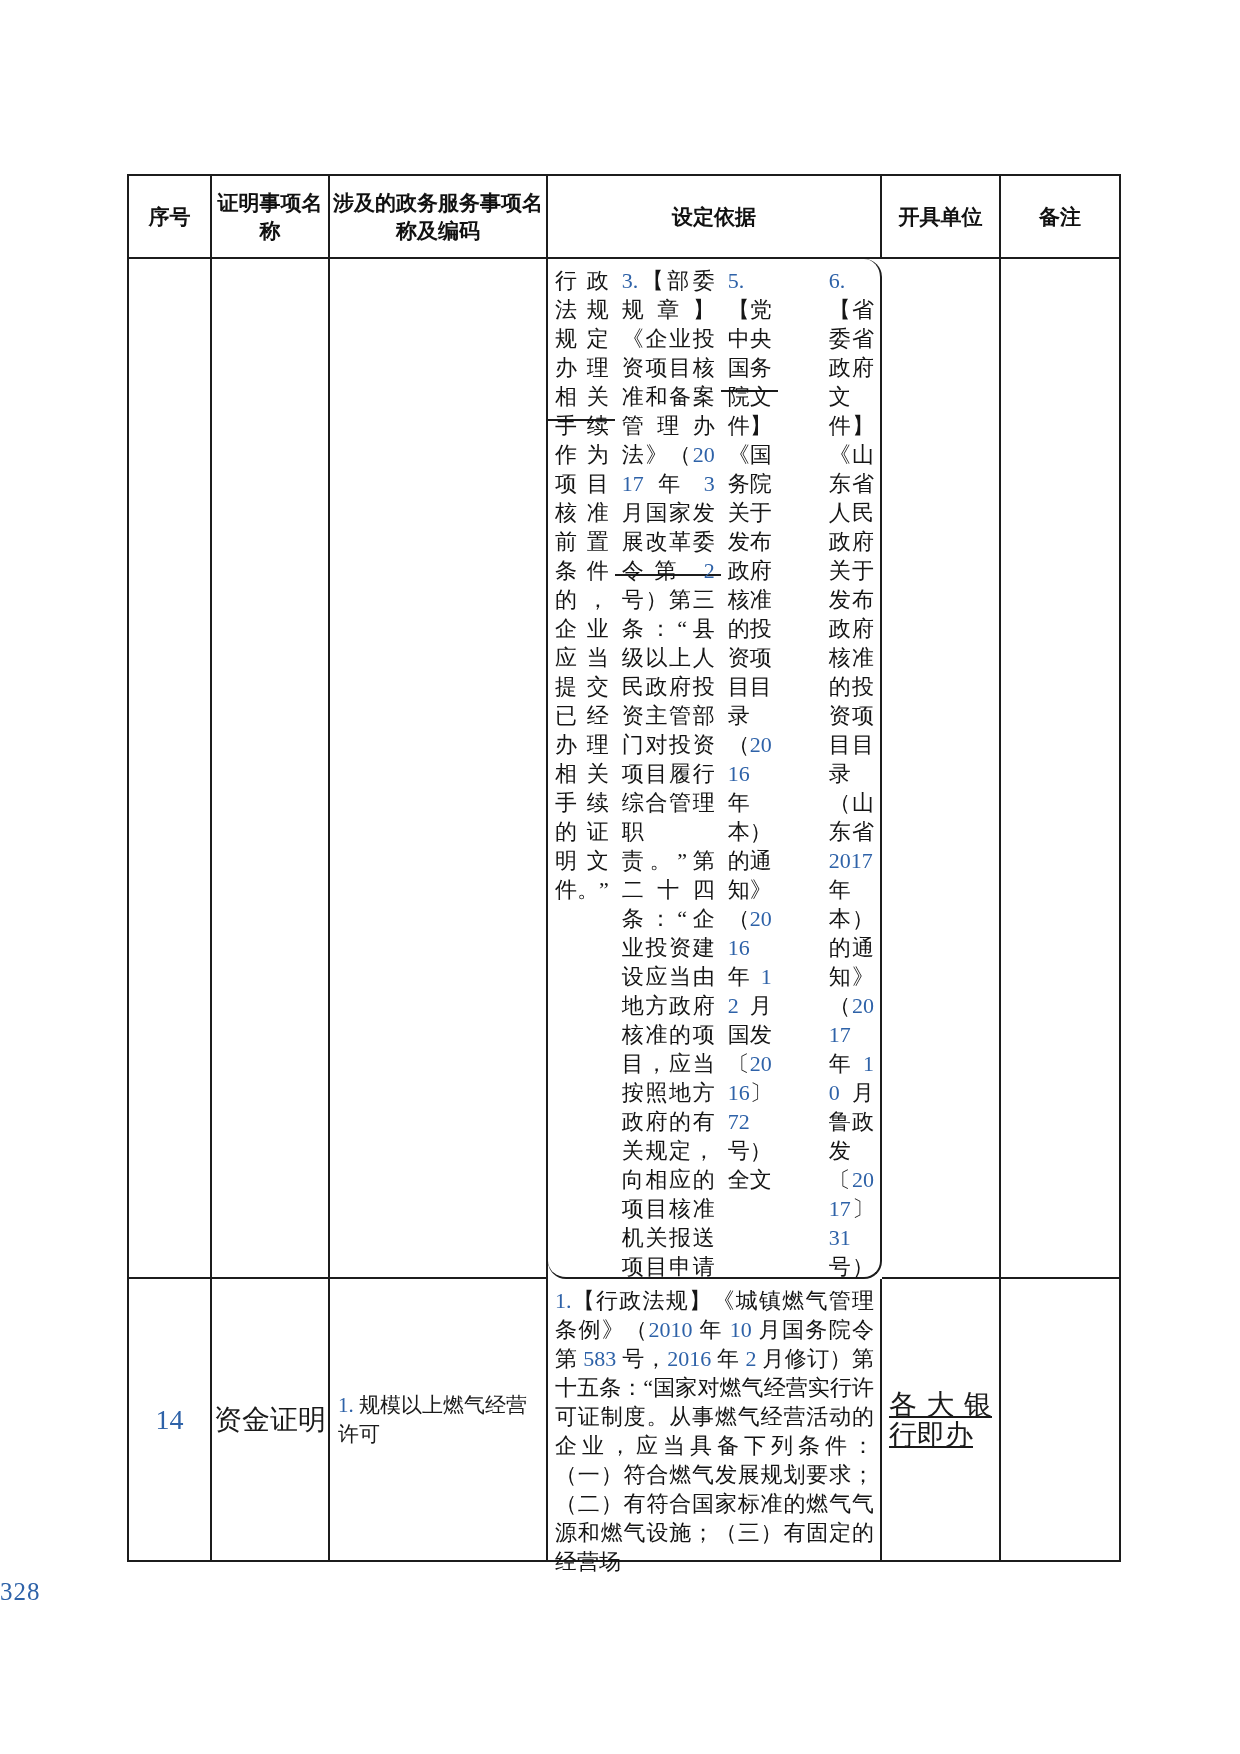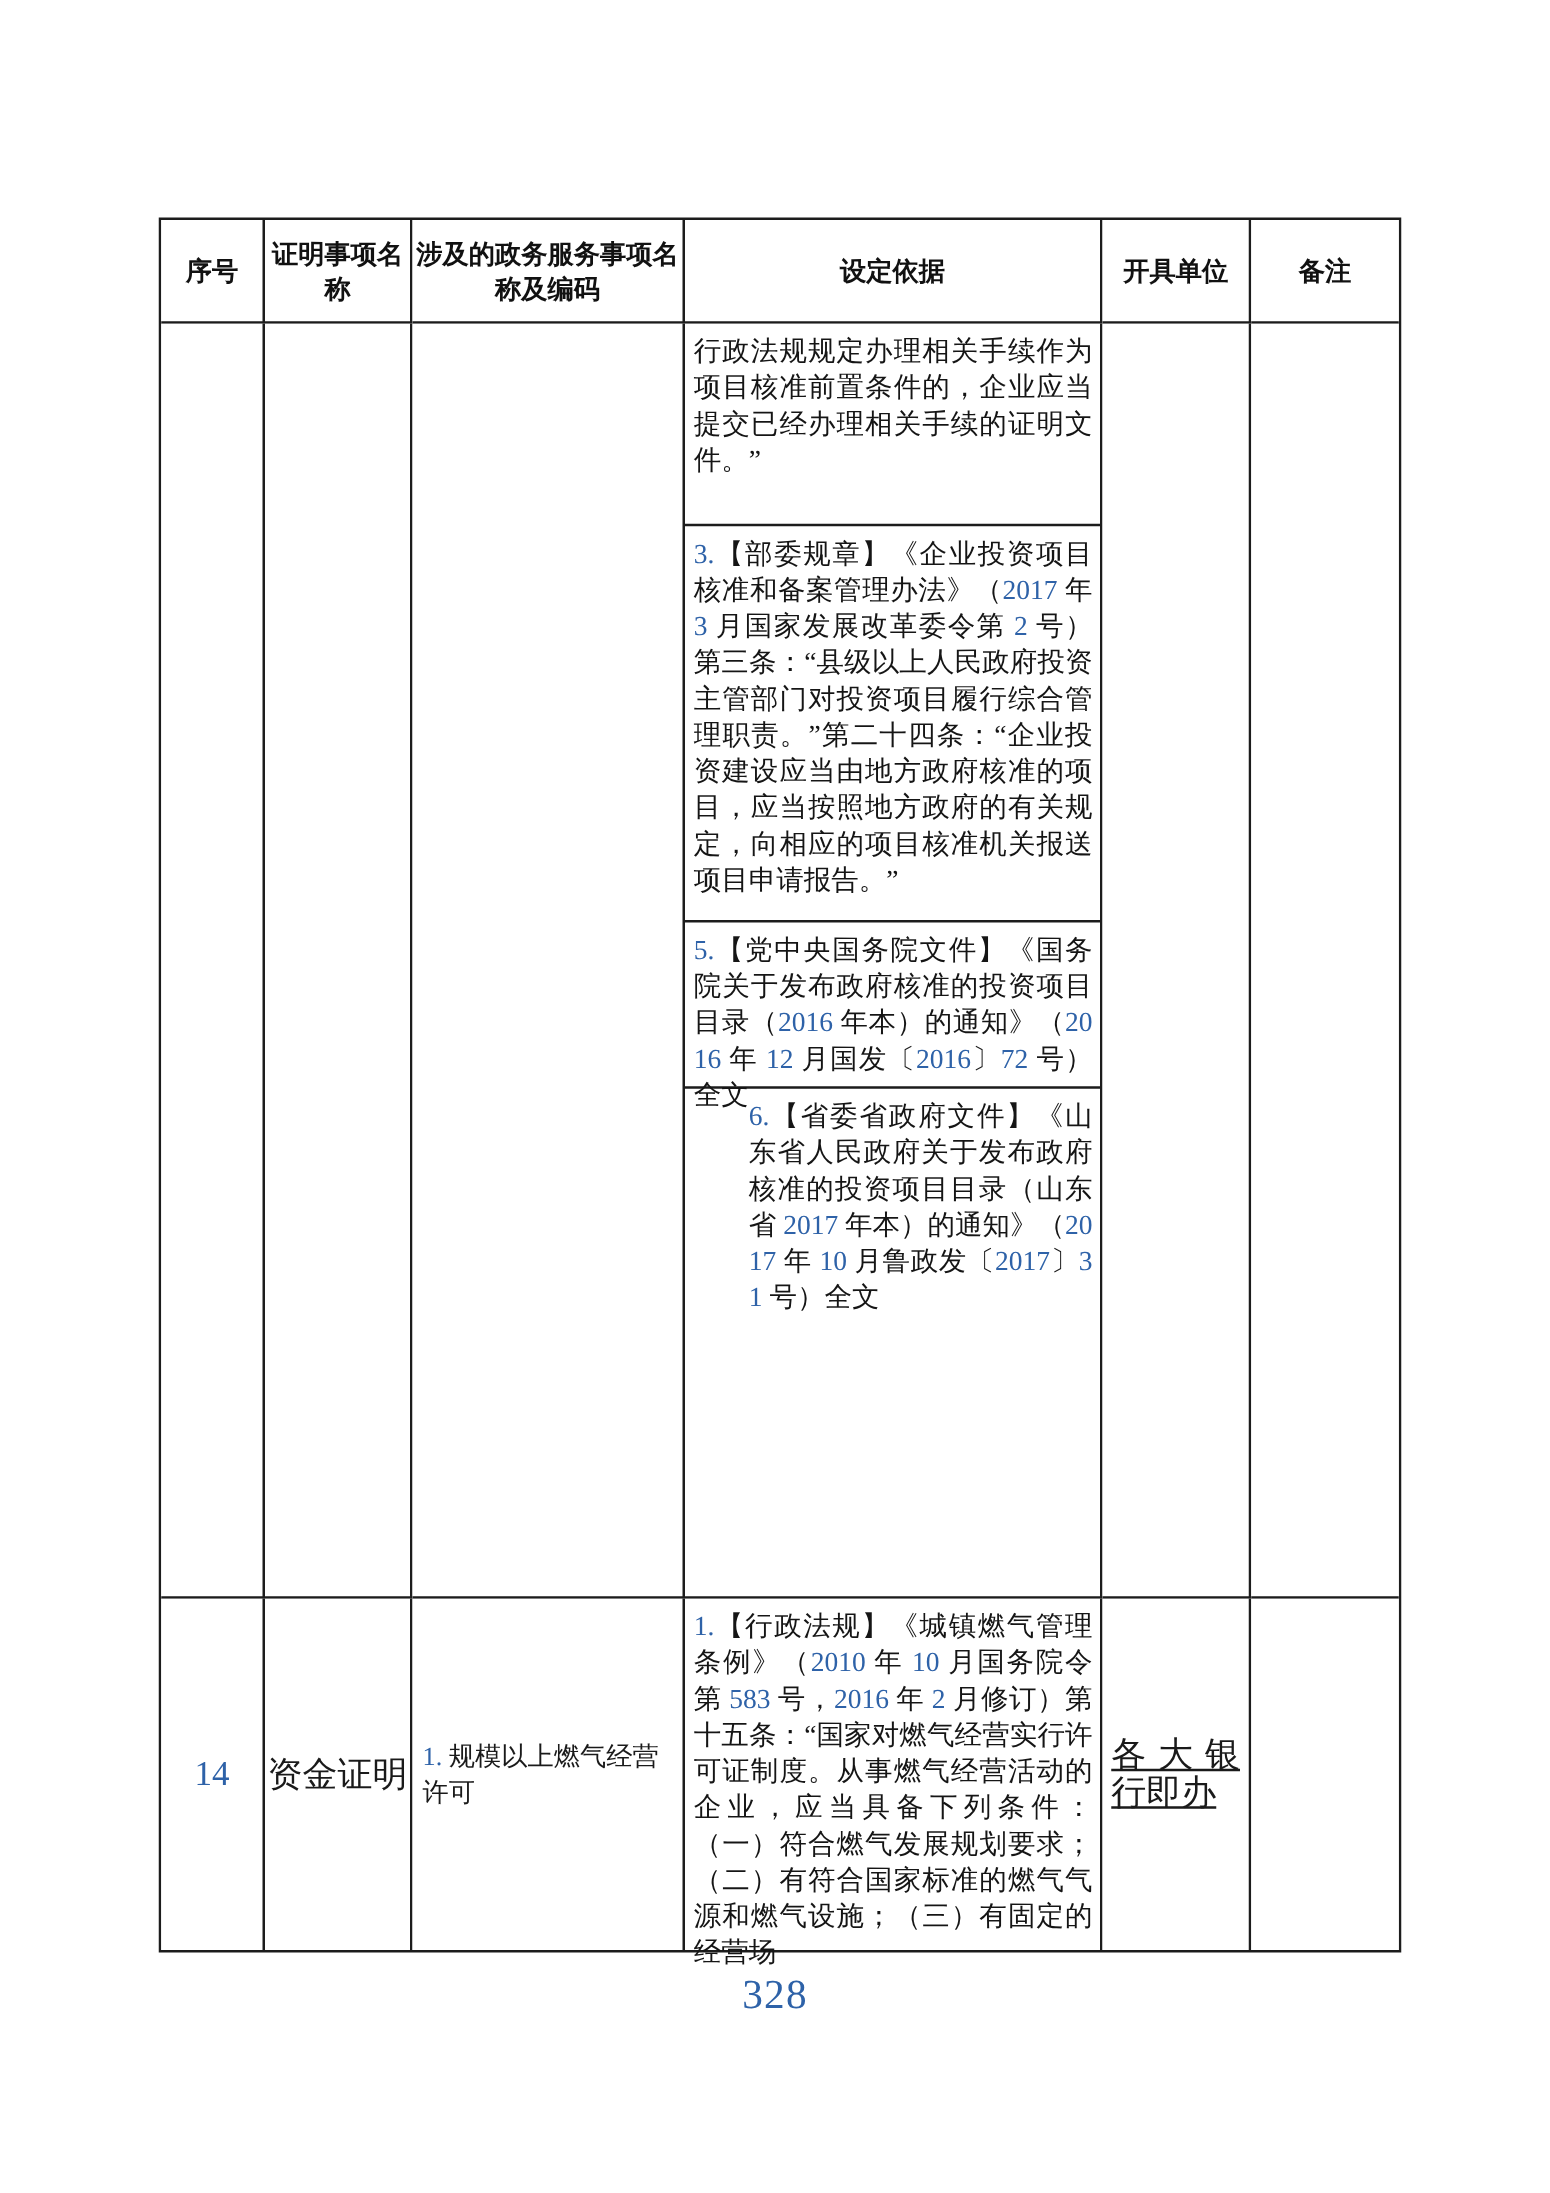--- a/index.html
+++ b/index.html
@@ -22,21 +22,21 @@
     background:#fff;
   }
   .cell.lastcol { border-right:none; }
   .cell.lastrow { border-bottom:none; }
   .hd {
     display:flex; align-items:center; justify-content:center;
     text-align:center; font-weight:bold; font-size:21px; line-height:28px;
     padding:0 2px; color:#111;
   }
   .vc { display:flex; align-items:center; justify-content:center; font-size:28px; }
-  .basis-col { display:flex; flex-direction:column; }
+  .basis-col { display:flex; flex-direction:row;border-radius:18px; }
   .basis-block {
     box-sizing:border-box;
     border-bottom:2px solid #1c1c1c;
     padding:7px 6px 0 7px;
     font-size:22px; line-height:29px;
     text-align:justify; text-justify:inter-character; word-break:break-all;
     color:#151515;
   }
   .basis-block.bb-a { height:162px; }
   .basis-block.bb-b { height:317px; }
@@ -48,21 +48,21 @@
     text-align:justify; text-justify:inter-character; word-break:break-all;
     color:#151515;
   }
   .c-service { display:flex; align-items:center; padding:0 4px 0 8px; }
   .c-service .txt { font-size:21px; line-height:29px; text-align:left; word-break:break-all; }
   .c-unit { display:flex; align-items:center; padding:0 7px; }
   .c-unit .txt { width:100%; font-size:28px; line-height:30px; text-align:justify; text-justify:inter-character; word-break:break-all;text-decoration:underline; }
   .dg { color:var(--digit-blue,#2E62A8); }
   .page-num {
     position:absolute; top:1578px; left:0; width:100%;
-    text-align:center; font-size:33px; color:#223a66; letter-spacing:1px;
+    font-size:25px; color:#223a66; letter-spacing:1px;
   }
 </style>
 </head>
 <body>
 
 <div class="page">
 
   <div class="doc-table">
 
     <div class="cell hd">序号</div>

